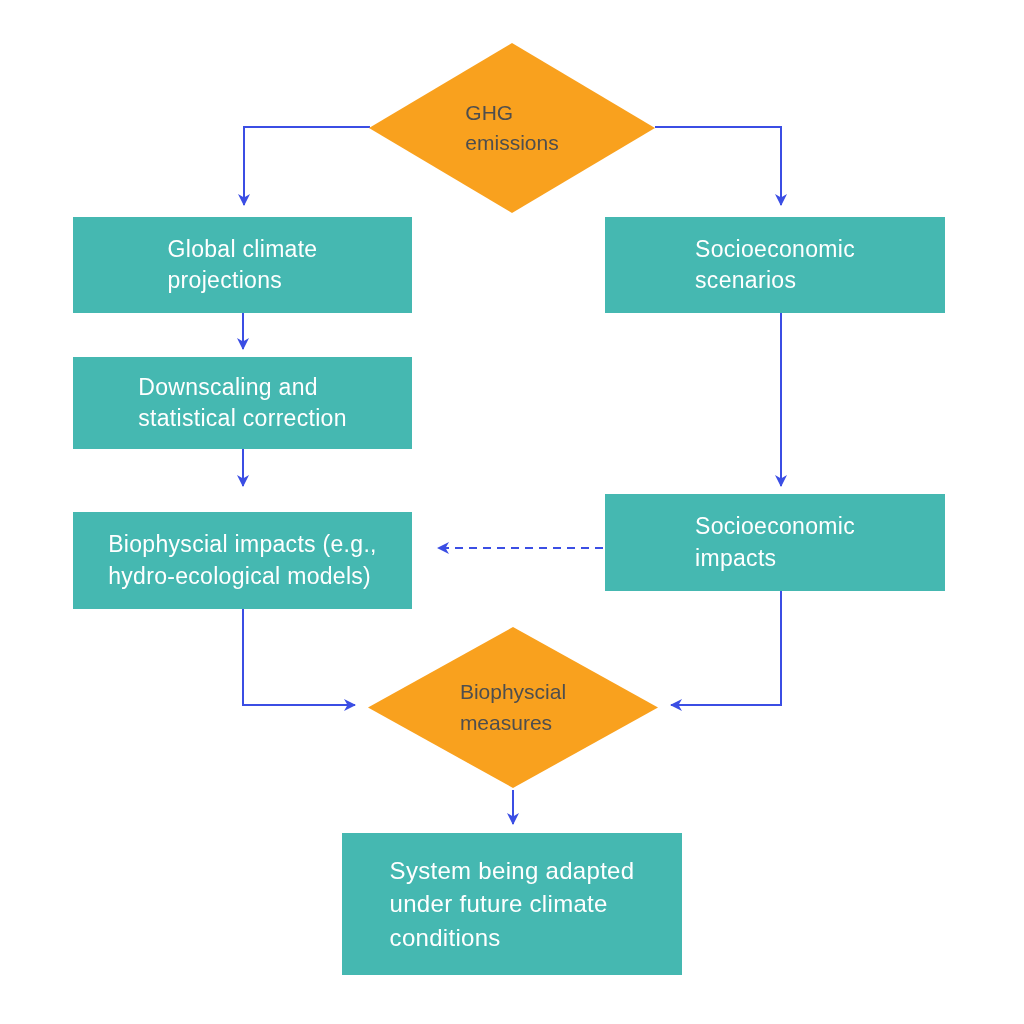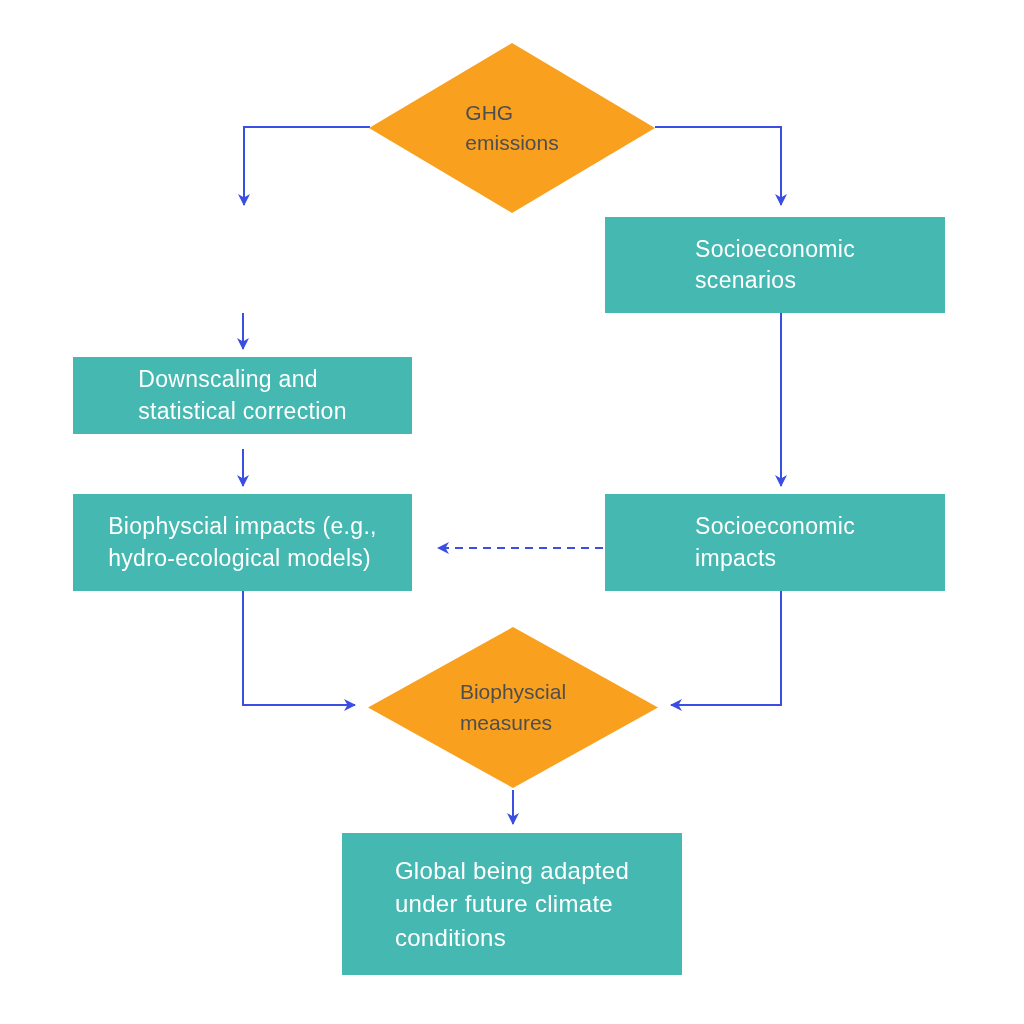--- a/index.html
+++ b/index.html
@@ -79,45 +79,49 @@
     <path class="edge" d="M781,591 V705 H671" marker-end="url(#arrowhead)"></path>
     <path class="edge dashed" d="M603,548 H438" marker-end="url(#arrowhead)"></path>
     <path class="edge" d="M513,790 V824" marker-end="url(#arrowhead)"></path>
   </svg>
 
   <div class="node diamond" style="left:369px; top:43px; width:286px; height:170px;">
     <span class="label">GHG
 emissions</span>
   </div>
 
+  <div class="node rect" style="left:73px; top:217px; width:339px; height:96px;">
+    <span class="label">Global climate
+projections</span>
+  </div>
 
   <div class="node rect" style="left:605px; top:217px; width:340px; height:96px;">
     <span class="label">Socioeconomic
 scenarios</span>
   </div>
 
-  <div class="node rect" style="left:73px; top:357px; width:339px; height:77px;">
+  <div class="node rect" style="left:73px; top:357px; width:339px; height:92px;">
     <span class="label">Downscaling and
 statistical correction</span>
   </div>
 
-  <div class="node rect" style="left:73px; top:494px; width:339px; height:97px;">
+  <div class="node rect" style="left:73px; top:512px; width:339px; height:97px;">
     <span class="label">Biophyscial impacts (e.g.,
 hydro-ecological models)</span>
   </div>
 
   <div class="node rect" style="left:605px; top:494px; width:340px; height:97px;">
     <span class="label">Socioeconomic
 impacts</span>
   </div>
 
   <div class="node diamond" style="left:368px; top:627px; width:290px; height:161px;">
     <span class="label">Biophyscial
 measures</span>
   </div>
 
   <div class="node rect big" style="left:342px; top:833px; width:340px; height:142px;">
-    <span class="label">Global being adapted
+    <span class="label">System being adapted
 under future climate
 conditions</span>
   </div>
 
 </div>
 
 </body></html>

